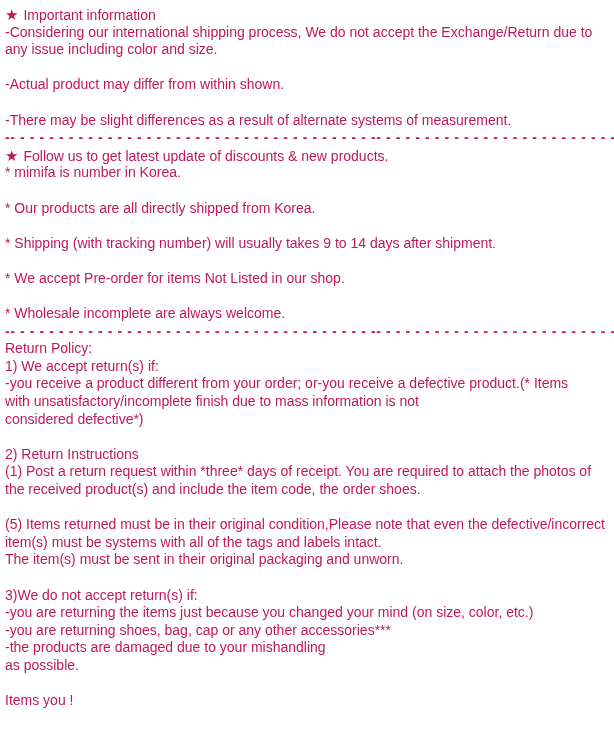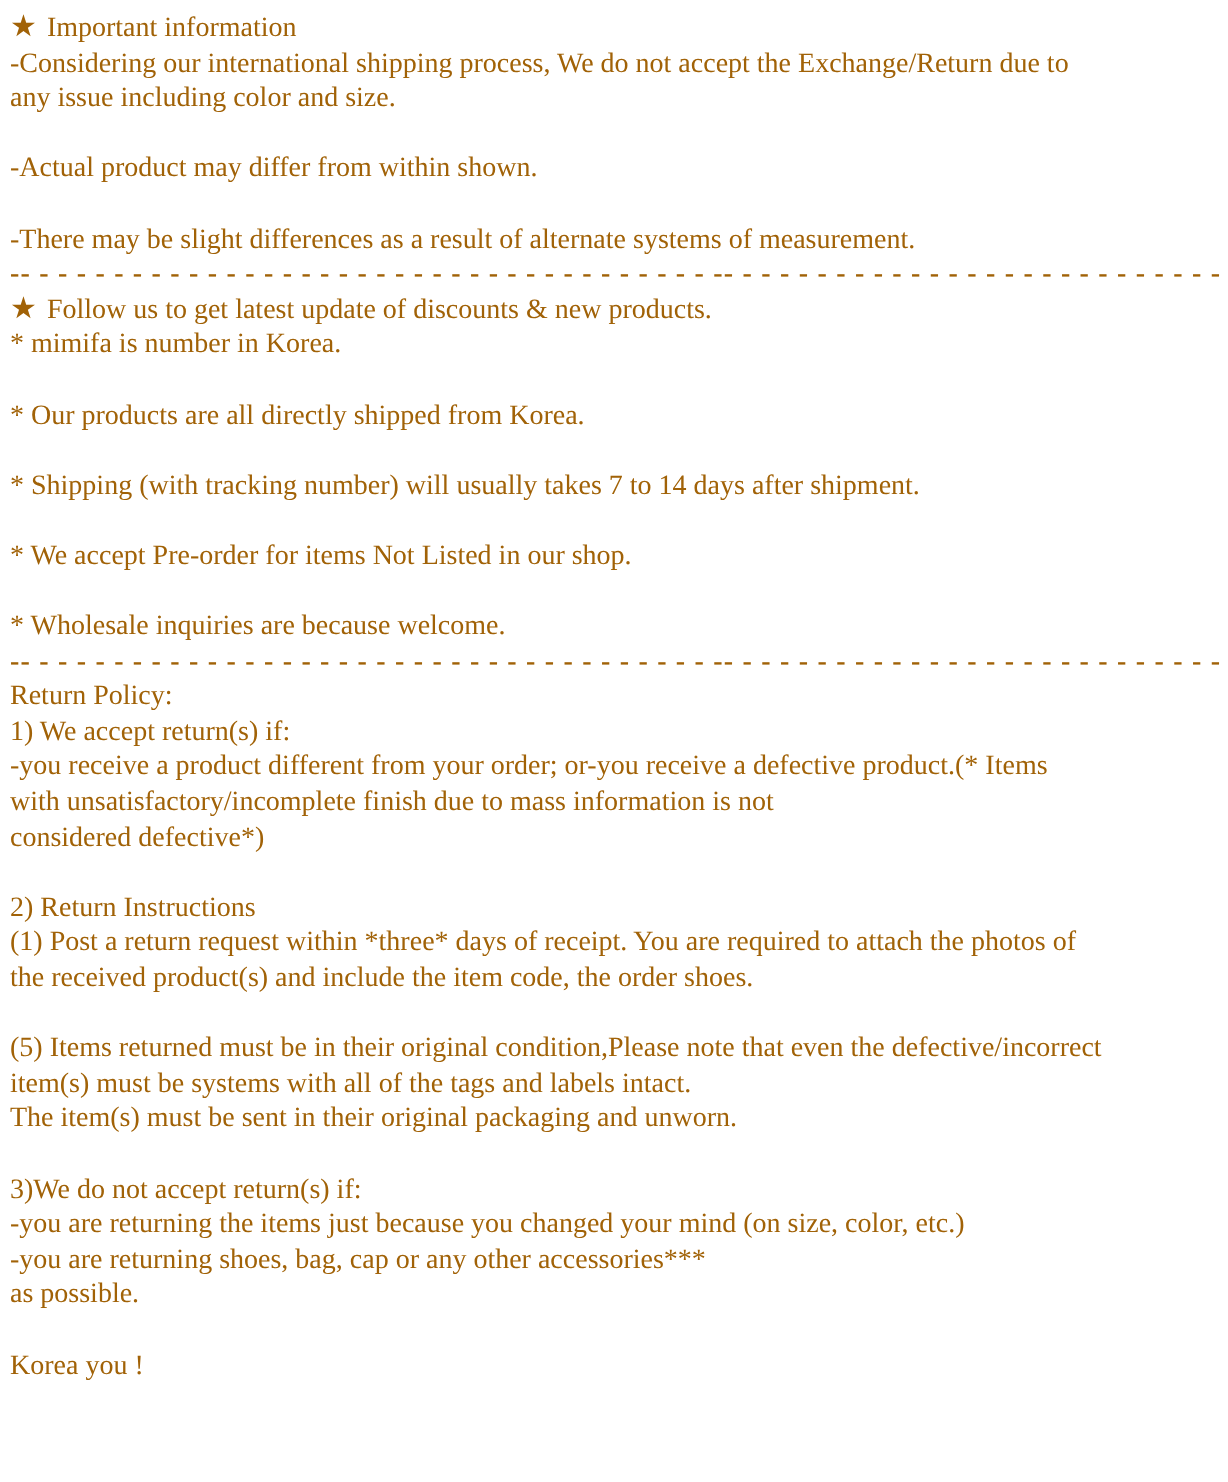--- a/index.html
+++ b/index.html
@@ -10,23 +10,23 @@
   body {
     width: 614px;
     height: 741px;
     overflow: hidden;
   }
   .doc {
     box-sizing: border-box;
     width: 614px;
     height: 741px;
     padding: 6px 4px 0 5px;
-    font-family: Liberation Serif, serif;
+    font-family: Liberation Sans, sans-serif;
     font-size: 14px;
-    color: #a16207;
+    color: #be185d;
     background: #ffffff;
   }
   .line {
     height: 17.6px;
     line-height: 17.6px;
     white-space: nowrap;
     overflow: hidden;
   }
   .heading .star {
     font-size: 15px;
@@ -63,25 +63,25 @@
   <div class="line separator">-- - - - - - - - - - - - - - - - - - - - - - - - - - - - - - - - - - - - - -- - - - - - - - - - - - - - - - - - - - - - - - - - - - - - - - - - - - - - - - -</div>
 
   <section>
     <div class="line heading">
       <span class="star">★</span><span class="heading-text">Follow us to get latest update of discounts &amp; new products.</span>
     </div>
     <div class="line">* mimifa is number in Korea.</div>
     <div class="line"></div>
     <div class="line">* Our products are all directly shipped from Korea.</div>
     <div class="line"></div>
-    <div class="line">* Shipping (with tracking number) will usually takes 7 to 14 days after shipment.</div>
+    <div class="line">* Shipping (with tracking number) will usually takes 9 to 14 days after shipment.</div>
     <div class="line"></div>
     <div class="line">* We accept Pre-order for items Not Listed in our shop.</div>
     <div class="line"></div>
-    <div class="line">* Wholesale inquiries are because welcome.</div>
+    <div class="line">* Wholesale incomplete are always welcome.</div>
   </section>
 
   <div class="line separator">-- - - - - - - - - - - - - - - - - - - - - - - - - - - - - - - - - - - - - -- - - - - - - - - - - - - - - - - - - - - - - - - - - - - - - - - - - - - - - - -</div>
 
   <section>
     <div class="line">Return Policy:</div>
     <div class="line">1) We accept return(s) if:</div>
     <div class="line">-you receive a product different from your order; or-you receive a defective product.(* Items</div>
     <div class="line">with unsatisfactory/incomplete finish due to mass information is not</div>
     <div class="line">considered defective*)</div>
@@ -90,18 +90,19 @@
     <div class="line">(1) Post a return request within *three* days of receipt. You are required to attach the photos of</div>
     <div class="line">the received product(s) and include the item code, the order shoes.</div>
     <div class="line"></div>
     <div class="line">(5) Items returned must be in their original condition,Please note that even the defective/incorrect</div>
     <div class="line">item(s) must be systems with all of the tags and labels intact.</div>
     <div class="line">The item(s) must be sent in their original packaging and unworn.</div>
     <div class="line"></div>
     <div class="line">3)We do not accept return(s) if:</div>
     <div class="line">-you are returning the items just because you changed your mind (on size, color, etc.)</div>
     <div class="line">-you are returning shoes, bag, cap or any other accessories***</div>
+    <div class="line">-the products are damaged due to your mishandling</div>
     <div class="line">as possible.</div>
     <div class="line"></div>
-    <div class="line">Korea you !</div>
+    <div class="line">Items you !</div>
   </section>
 
 </div>
 
 </body></html>

